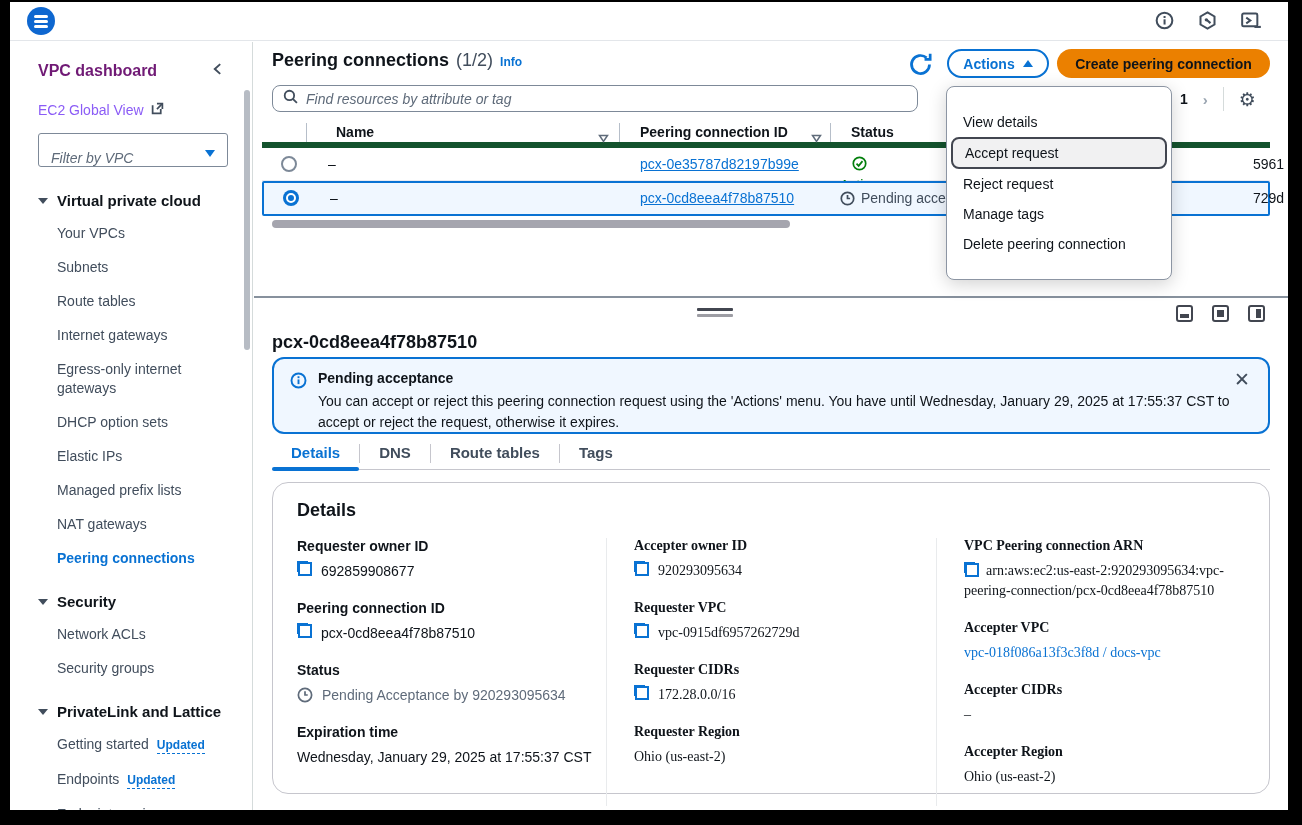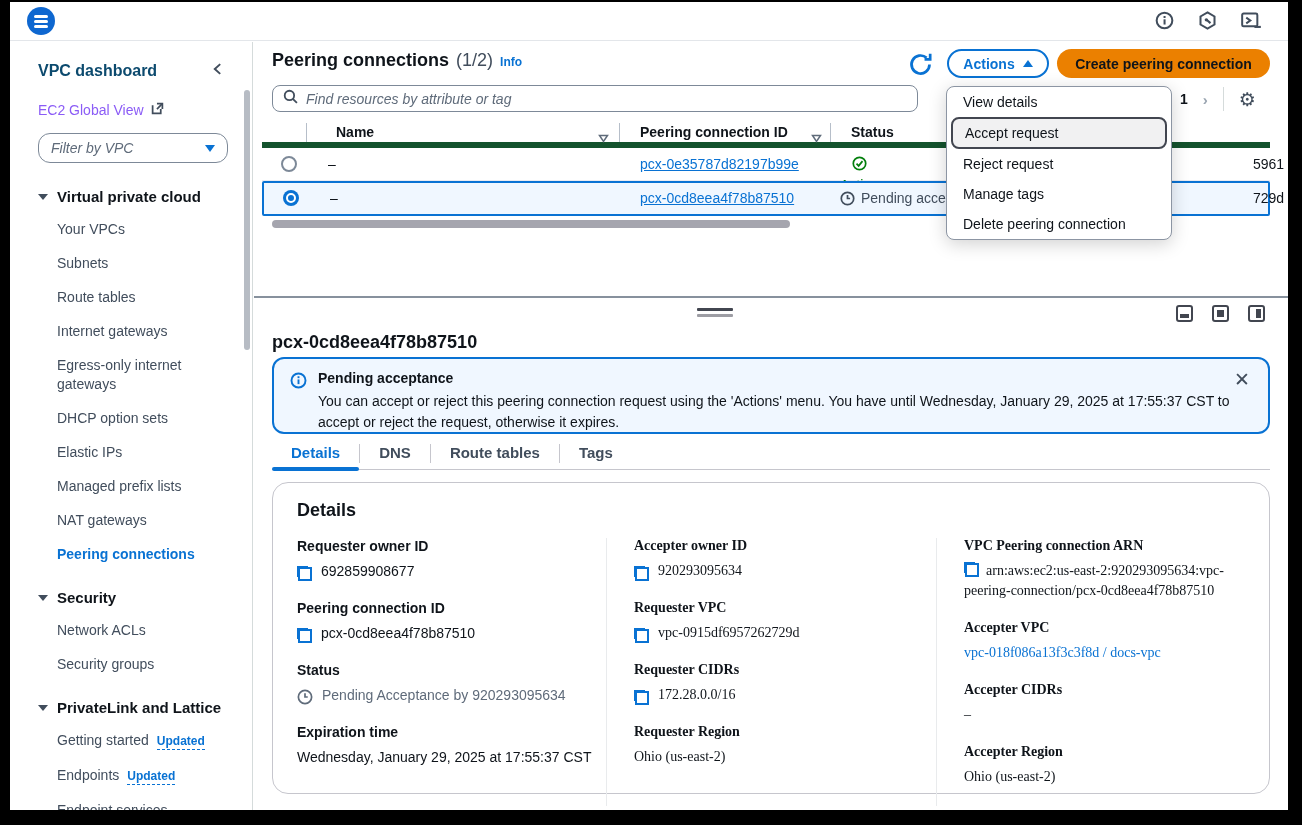--- a/index.html
+++ b/index.html
@@ -10,23 +10,23 @@
   .topbar { position:absolute; left:0; top:0; width:100%; height:39px; background:#fff; border-bottom:1px solid #e3e6ea; }
   .menu-btn { position:absolute; left:17px; top:5px; width:28px; height:28px; border-radius:50%; background:#0e67d0; cursor:pointer; }
   .menu-btn .bars { position:absolute; left:7px; top:8px; width:14px; }
   .menu-btn .bars i { display:block; height:2.5px; background:#fff; border-radius:2px; margin-bottom:2.5px; }
   .top-icons { position:absolute; right:26px; top:9px; display:flex; gap:24px; align-items:center; }
   .top-icons svg { display:block; }
 
   
   .sidebar { position:absolute; left:0; top:40px; width:243px; bottom:0; background:#fff; border-right:1px solid #d5dbdb; padding:20px 0 0 28px; }
   .sb-title-row { display:flex; width:186px; justify-content:space-between; align-items:center; }
-  .sb-title { font-size:16px; font-weight:700; color:#0c4a6e; }
+  .sb-title { font-size:16px; font-weight:700; color:#701a75; }
   .sb-ec2 { margin-top:22px; font-size:14px; color:#8b5cf6; display:flex; align-items:center; gap:7px; cursor:pointer; }
-  .sb-filter { margin-top:15px; width:190px; height:30px; border:1px solid #7d8998; border-radius:12px; display:flex; align-items:center; justify-content:space-between; padding:0 12px; cursor:pointer; }
+  .sb-filter { margin-top:15px; width:190px; height:30px; border:1px solid #7d8998; border-radius:3px; display:flex; justify-content:space-between; padding:16px 12px; cursor:pointer; }
   .sb-filter .ph { font-size:14px; font-style:italic; color:#5f6b7a; }
   .caret-down { width:0; height:0; border-left:5px solid transparent; border-right:5px solid transparent; border-top:7px solid #0972d3; }
   .sb-section { margin-top:25px; display:flex; align-items:center; gap:9px; cursor:pointer; }
   .tri-down { width:0; height:0; border-left:5px solid transparent; border-right:5px solid transparent; border-top:6px solid #414d5c; }
   .sb-section span { font-size:15px; font-weight:700; color:#0f141a; }
   .sb-item { margin:15px 0 0 19px; font-size:14px; color:#414d5c; max-width:186px; line-height:19px; cursor:pointer; }
   .sb-item.active { color:#0972d3; font-weight:700; }
   .badge { color:#0972d3; font-weight:700; font-size:12px; border-bottom:1px dashed #0972d3; padding-bottom:1px; margin-left:8px; white-space:nowrap; }
   .sb-scroll { position:absolute; left:234px; top:88px; width:6px; height:260px; border-radius:3px; background:#b7bcc4; }
 
@@ -68,21 +68,21 @@
   .radio.checked { border:none; background:#0972d3; }
   .radio.checked::after { content:""; position:absolute; left:3px; top:3px; width:6px; height:6px; border:2px solid #fff; border-radius:50%; }
   .trow.r2 .radio { top:7px; }
   .plink { color:#0972d3; text-decoration:underline; cursor:pointer; }
   .status-cell { display:flex; align-items:center; gap:6px; }
   .status-cell.ok { color:#037f0c;flex-direction:column; }
   .status-cell.pend { color:#414d5c; width:106px; overflow:hidden; white-space:nowrap; }
   .hscroll { position:absolute; left:18px; top:178px; width:518px; height:8px; border-radius:4px; background:#a5a5ae; cursor:pointer; }
 
   
-  .menu { position:absolute; left:692px; top:44px; width:226px; background:#fff; border:1px solid #8c95a3; border-radius:8px; box-shadow:0 4px 18px rgba(0,0,0,0.18); padding:0 0; z-index:40; }
+  .menu { position:absolute; left:692px; top:44px; width:226px; background:#fff; border:1px solid #8c95a3; border-radius:8px; box-shadow:0 4px 18px rgba(0,0,0,0.18); padding:20px 0; z-index:40; }
   .mi { height:30px; line-height:30px; padding-left:16px; font-size:14px; color:#0f141a; cursor:pointer; }
   .mi.hl { margin:0 4px; border:2px solid #424650; border-radius:8px; background:#f1f1f2; padding-left:12px; height:32px; line-height:28px; }
   .mi.dis { color:#a4a9b1; cursor:default; }
 
   
   .pane-divider { position:absolute; left:0; top:254px; width:1034px; border-top:2px solid #87919d; }
   .split-handle { position:absolute; left:443px; top:266px; width:36px; cursor:row-resize; }
   .split-handle i { display:block; height:3px; margin-bottom:3px; background:#424650; border-radius:1px; }
   .split-handle i + i { background:#9d9da4; }
   .panel-icons { position:absolute; left:922px; top:263px; display:flex; gap:19px; }
@@ -108,21 +108,21 @@
   .tab.active::after { content:""; position:absolute; left:0; right:0; bottom:-1px; height:4px; background:#0972d3; border-radius:2px; }
   .tabdiv { width:1px; height:19px; background:#c6c6cd; margin-bottom:4px; }
 
   
   .card { position:absolute; left:18px; top:440px; width:998px; height:312px; border:1px solid #c6c6cd; border-radius:16px; padding:17px 24px; }
   .card h2 { font-size:18px; font-weight:700; color:#0f141a; margin-bottom:17px; }
   .cols { display:grid; grid-template-columns:309px 330px 1fr; }
   .colb { border-left:1px solid #e9ebed; padding-left:27px;font-family:Liberation Serif, serif; }
   .fg { margin-bottom:19px; }
   .fg .lbl { font-size:14px; font-weight:700; color:#0f141a; margin-bottom:7px; }
-  .fg .val { font-size:14px; color:#0f141a; display:flex; align-items:flex-end; gap:9px; line-height:20px; }
+  .fg .val { font-size:14px; color:#0f141a; display:flex; align-items:flex-start; gap:9px; line-height:20px; }
   .fg .val.muted { color:#5f6b7a; }
   .fg .wrapval { font-size:14px; color:#0f141a; line-height:20px; width:282px; word-wrap:break-word; }
   .fg .link { color:#0972d3; cursor:pointer; }
   .copy { display:inline-block; width:15px; height:15px; position:relative; cursor:pointer; flex:0 0 15px; }
   .copy::before { content:""; position:absolute; left:0; top:0; width:9px; height:9px; border:2px solid #0972d3; border-bottom:none; border-right:none; }
   .copy::after { content:""; position:absolute; right:0; bottom:0; width:10px; height:10px; border:2px solid #0972d3; background:#fff; }
   .copy.inl { vertical-align:-2px; margin-right:7px; }
 </style>
 </head>
 <body>

